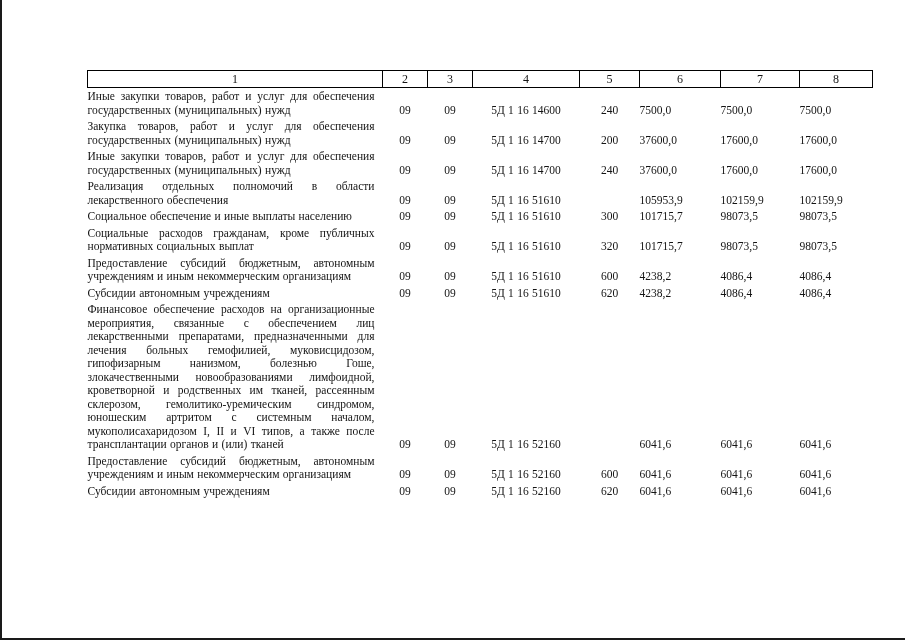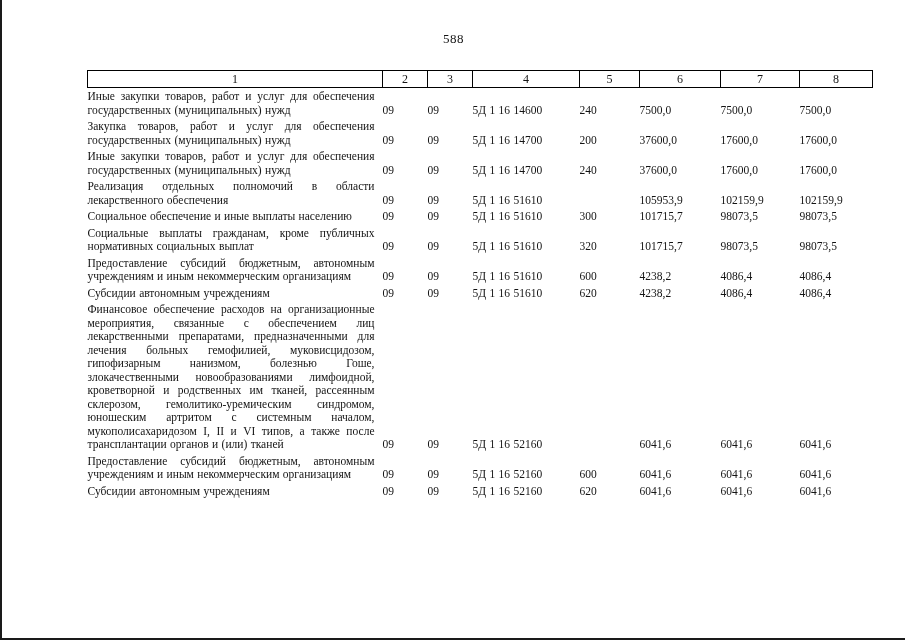--- a/index.html
+++ b/index.html
@@ -52,32 +52,32 @@
     line-height: 13.5px;
     word-spacing: 0.5px;
   }
   td.c1 {
     text-align: justify;
     text-align-last: left;
     padding-right: 8px !important;
     margin-left: 20px;
   }
   td.c2, td.c3, td.c4, td.c5 {
+    text-align: center;
   }
   td.c6, td.c7, td.c8 {
     text-align: left;
     padding-right: 6px !important;
   }
 </style>
 </head>
 <body>
 
 <div class="page">
 
-  <div class="page-number">588</div>
 
   <table class="budget-table">
     <colgroup>
       <col style="width:295px">
       <col style="width:45px">
       <col style="width:45px">
       <col style="width:107px">
       <col style="width:60px">
       <col style="width:81px">
       <col style="width:79px">
@@ -140,21 +140,21 @@
           <td class="c1">Социальное обеспечение и иные выплаты населению</td>
           <td class="c2">09</td>
           <td class="c3">09</td>
           <td class="c4">5Д 1 16 51610</td>
           <td class="c5">300</td>
           <td class="c6">101715,7</td>
           <td class="c7">98073,5</td>
           <td class="c8">98073,5</td>
         </tr>
         <tr>
-          <td class="c1">Социальные выплаты гражданам, кроме публичных нормативных социальных выплат</td>
+          <td class="c1">Социальные расходов гражданам, кроме публичных нормативных социальных выплат</td>
           <td class="c2">09</td>
           <td class="c3">09</td>
           <td class="c4">5Д 1 16 51610</td>
           <td class="c5">320</td>
           <td class="c6">101715,7</td>
           <td class="c7">98073,5</td>
           <td class="c8">98073,5</td>
         </tr>
         <tr>
           <td class="c1">Предоставление субсидий бюджетным, автономным учреждениям и иным некоммерческим организациям</td>

